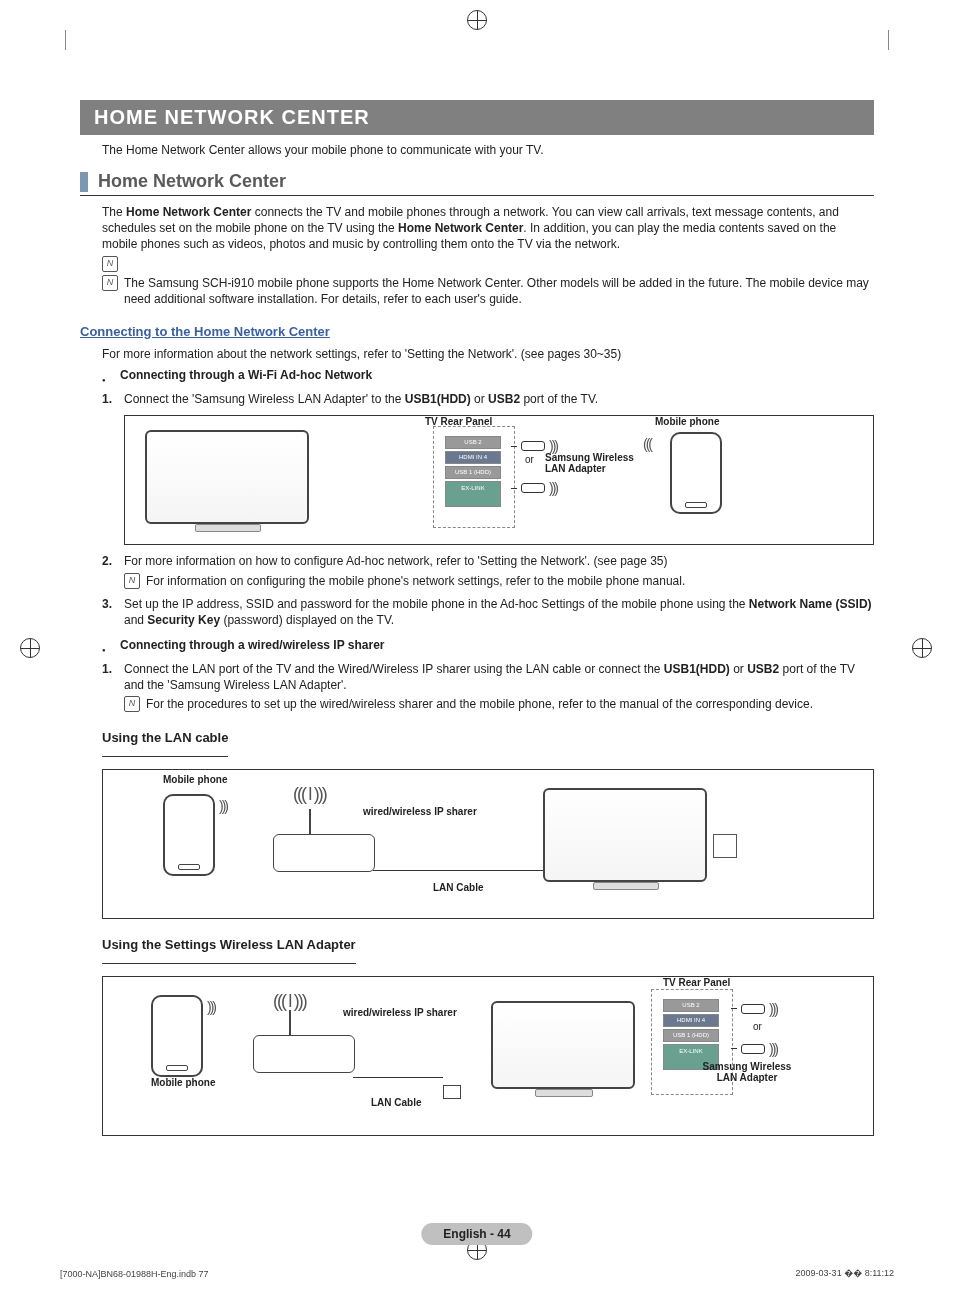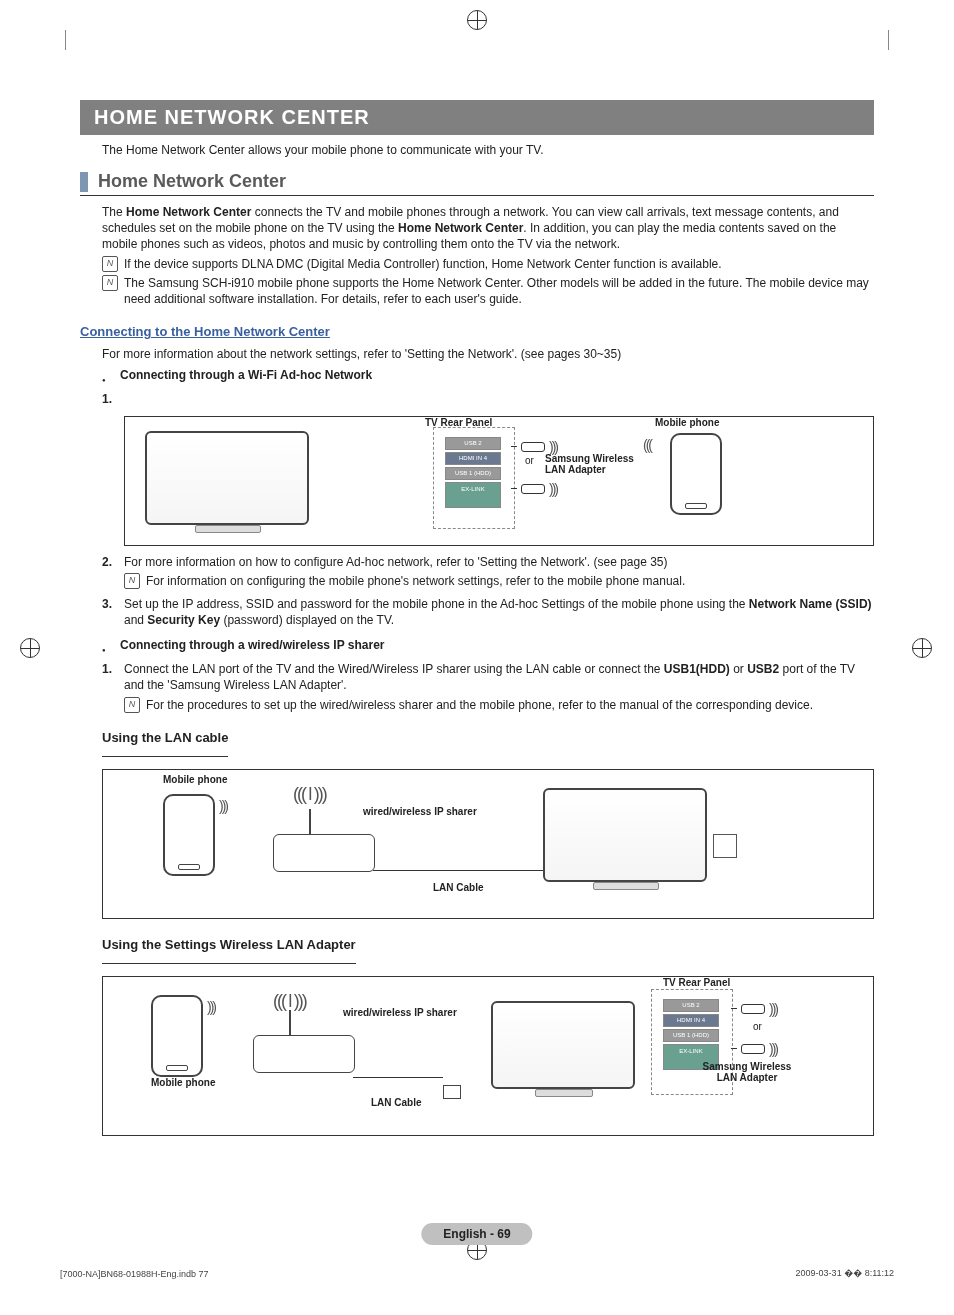--- a/index.html
+++ b/index.html
@@ -199,41 +199,43 @@
     <div class="section-title">Home Network Center</div>
   </div>
   <hr class="hr">
 
   <div class="body">
     <div class="para">
       <span>The </span><span class="bold">Home Network Center</span><span> connects the TV and mobile phones through a network. You can view call arrivals, text message contents, and schedules set on the mobile phone on the TV using the </span><span class="bold">Home Network Center</span><span>. In addition, you can play the media contents saved on the mobile phones such as videos, photos and music by controlling them onto the TV via the network.</span>
     </div>
     <div class="note-row">
       <div class="note-icon">N</div>
-      <div>If the device supports DLNA DMC (Digital Media Controller) function, Home Network Center function is available.</div>
     </div>
     <div class="note-row">
       <div class="note-icon">N</div>
       <div>The Samsung SCH-i910 mobile phone supports the Home Network Center. Other models will be added in the future. The mobile device may need additional software installation. For details, refer to each user's guide.</div>
     </div>
   </div>
 
   <div style="margin-left:0;">
     <span class="sub-head">Connecting to the Home Network Center</span>
   </div>
   <div class="body">
     <div class="para">For more information about the network settings, refer to 'Setting the Network'. (see pages 30~35)</div>
 
     <div class="bullet-row">
       <div class="bullet-dot"></div>
       <div class="bold">Connecting through a Wi-Fi Ad-hoc Network</div>
     </div>
 
     <div class="ol-row">
       <div class="ol-num">1.</div>
+      <div>
+        <span>Connect the 'Samsung Wireless LAN Adapter' to the </span><span class="bold">USB1(HDD)</span><span> or </span><span class="bold">USB2</span><span> port of the TV.</span>
+      </div>
     </div>
 
     <div class="figure" style="height:130px;">
       <div class="fig-label" style="top:0; left:300px;">TV Rear Panel</div>
       <div class="fig-label" style="top:0; left:530px;">Mobile phone</div>
 
       <div class="tv-sketch" style="position:absolute; left:20px; top:14px; width:160px; height:90px;">
         <div class="tv-stand"></div>
       </div>
 
@@ -346,16 +348,16 @@
     </div>
     <div class="fig-label" style="top:44px; left:650px; font-weight:normal;">or</div>
     <div style="position:absolute; left:628px; top:64px; display:flex; align-items:center; gap:4px;">
       <div style="width:6px;height:1px;background:#333;"></div>
       <div class="dongle"></div>
       <span class="wifi-waves">)))</span>
     </div>
     <div class="fig-label" style="top:84px; left:594px; width:100px; line-height:1.1; text-align:center;">Samsung Wireless LAN Adapter</div>
   </div>
 
-  <div class="footer-page">English - 69</div>
+  <div class="footer-page">English - 44</div>
   <div class="footer-left">[7000-NA]BN68-01988H-Eng.indb   77</div>
   <div class="footer-right">2009-03-31   �� 8:11:12</div>
 </div>
 
 </body></html>

